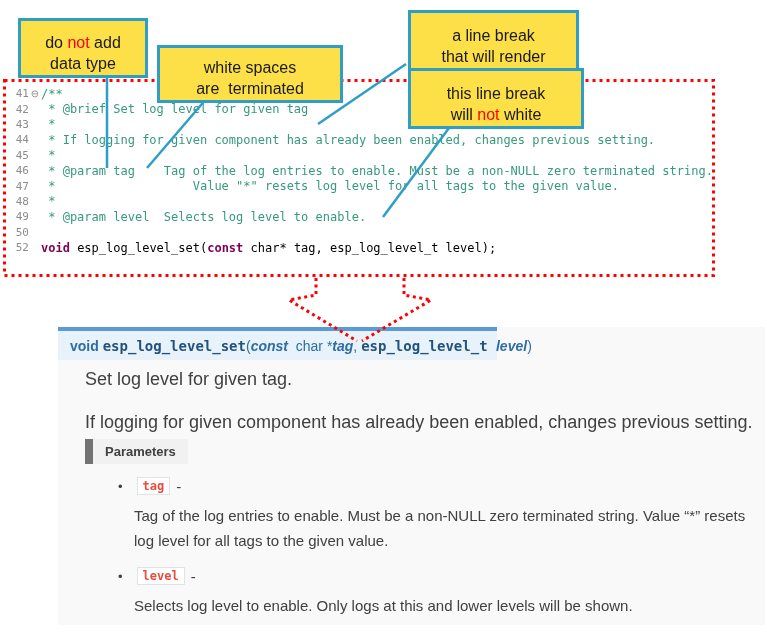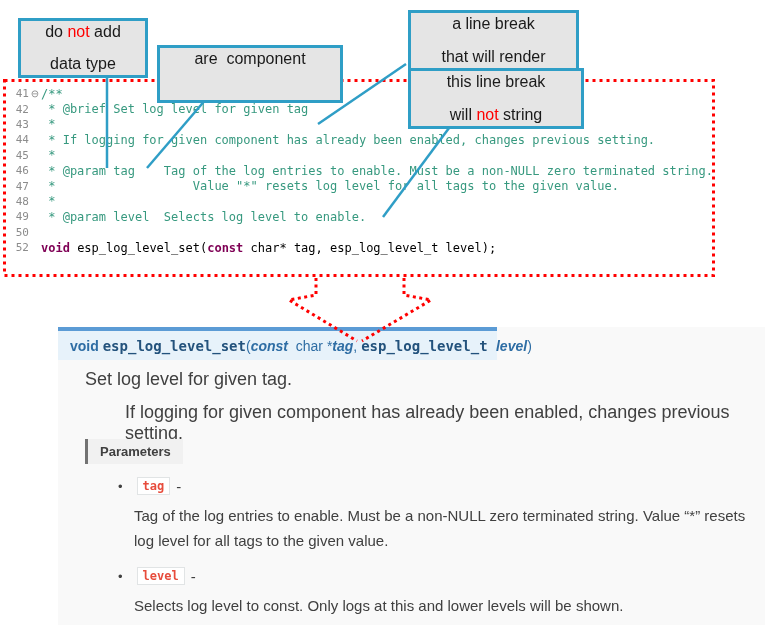--- a/index.html
+++ b/index.html
@@ -1,21 +1,21 @@
 <!DOCTYPE html>
 <html><head>
 <meta charset="utf-8">
 <style>
   html,body{margin:0;padding:0;background:#fff;}
   #stage{position:relative;width:767px;height:637px;background:#fff;overflow:hidden;
          font-family:"Liberation Sans",sans-serif;}
 
   
-  .callout{position:absolute;background:#e5e5e5;border:3px solid #2F9EC6;z-index:10;
-           display:flex;flex-direction:column;justify-content:space-between;align-items:center;
+  .callout{position:absolute;background:#fde047;border:3px solid #2F9EC6;z-index:10;
+           display:flex;flex-direction:column;justify-content:flex-end;align-items:center;
            font-size:16px;color:#1a1a1a;line-height:1.35;text-align:center;white-space:pre;}
   .red{color:#FF0000;}
 
   
   #code-block{position:absolute;left:3px;top:79px;width:711px;height:197px;background:#fff;z-index:1;
               padding-top:7px;box-sizing:border-box;}
   .crow{display:flex;height:15.4px;align-items:center;}
   .lnum{width:26px;text-align:right;font-family:"DejaVu Sans Mono","Liberation Mono",monospace;
         font-size:11px;color:#8c8c8c;flex:0 0 26px;}
   .fold{width:12px;flex:0 0 12px;font-size:10px;color:#8a8a8a;text-align:center;line-height:10px;}
@@ -30,21 +30,21 @@
   
   #doc-panel{position:absolute;left:58px;top:327px;width:707px;height:298px;background:#f9f9f9;z-index:1;}
   #sig-bar{position:absolute;left:0;top:0;width:439px;height:33px;background:#E7F2FA;
            border-top:4px solid #5B9BD5;box-sizing:border-box;display:flex;align-items:center;
            padding-left:12px;font-size:14px;color:#2e6da4;white-space:pre;}
   .sig-kw{font-weight:bold;color:#2e6da4;}
   .sig-name{font-family:"DejaVu Sans Mono","Liberation Mono",monospace;font-weight:bold;color:#23527c;}
   .sig-it{font-style:italic;font-weight:bold;color:#2e6da4;}
   .sig-n{color:#2e6da4;}
   .doc-p{position:absolute;left:27px;font-size:18px;color:#404040;}
-  #params-label{position:absolute;left:27px;top:112px;background:#f1f1f1;border-left:3px solid #737373;
+  #params-label{position:absolute;left:27px;top:112px;background:#f1f1f1;border-left:8px solid #737373;
                 padding:5px 12px;font-size:13px;font-weight:bold;color:#404040;}
   .bullet-row{position:absolute;left:60px;display:flex;align-items:center;font-size:15px;color:#404040;}
   .bullet{margin-right:14px;font-size:13px;}
   .param-chip{border:1px solid #e1e4e5;background:#fff;color:#E74C3C;
               font-family:"DejaVu Sans Mono","Liberation Mono",monospace;font-size:12px;
               font-weight:bold;padding:1px 5px;margin-right:6px;}
   .param-desc{position:absolute;left:76px;width:630px;font-size:15px;color:#404040;line-height:25px;}
 </style>
 </head>
 <body>
@@ -116,47 +116,48 @@
     <line x1="452" y1="124" x2="383" y2="217" stroke="#2F9EC6" stroke-width="2.5"></line>
     <polyline points="316,278 316,295 289,300 357,341" fill="none" stroke="#FF0000" stroke-width="3" stroke-dasharray="3 3.5"></polyline>
     <polyline points="404,278 404,295 431,300 362,341" fill="none" stroke="#FF0000" stroke-width="3" stroke-dasharray="3 3.5"></polyline>
   </svg>
 
   <div class="callout" style="left:18px;top:18px;width:124px;height:54px;">
     <div><span>do </span><span class="red">not</span><span> add</span></div>
     <div>data type</div>
   </div>
   <div class="callout" style="left:157px;top:45px;width:180px;height:52px;">
-    <div>are  component</div>
+    <div>white spaces</div>
+    <div>are  terminated</div>
   </div>
   <div class="callout" style="left:408px;top:10px;width:165px;height:55px;">
     <div>a line break</div>
     <div>that will render</div>
   </div>
   <div class="callout" style="left:408px;top:68px;width:170px;height:55px;">
     <div>this line break</div>
-    <div><span>will </span><span class="red">not</span><span> string</span></div>
+    <div><span>will </span><span class="red">not</span><span> white</span></div>
   </div>
 
   <div id="doc-panel">
     <div id="sig-bar"><span class="sig-kw">void </span><span class="sig-name">esp_log_level_set</span><span class="sig-n">(</span><span class="sig-it">const</span><span class="sig-n">  </span><span class="sig-n">char *</span><span class="sig-it">tag</span><span class="sig-n">, </span><span class="sig-name">esp_log_level_t </span><span class="sig-it">level</span><span class="sig-n">)</span></div>
 
     <div class="doc-p" style="top:42px;">Set log level for given tag.</div>
-    <div class="doc-p" style="top:75px;margin-left:40px;">If logging for given component has already been enabled, changes previous setting.</div>
+    <div class="doc-p" style="top:85px;">If logging for given component has already been enabled, changes previous setting.</div>
 
     <div id="params-label">Parameters</div>
 
     <div class="bullet-row" style="top:150px;">
       <span class="bullet">•</span>
       <span class="param-chip">tag</span>
       <span>-</span>
     </div>
     <div class="param-desc" style="top:176px;">Tag of the log entries to enable. Must be a non-NULL zero terminated string. Value “*” resets log level for all tags to the given value.</div>
 
     <div class="bullet-row" style="top:240px;">
       <span class="bullet">•</span>
       <span class="param-chip">level</span>
       <span>-</span>
     </div>
-    <div class="param-desc" style="top:266px;">Selects log level to const. Only logs at this and lower levels will be shown.</div>
+    <div class="param-desc" style="top:266px;">Selects log level to enable. Only logs at this and lower levels will be shown.</div>
   </div>
 
 </div>
 
 </body></html>

